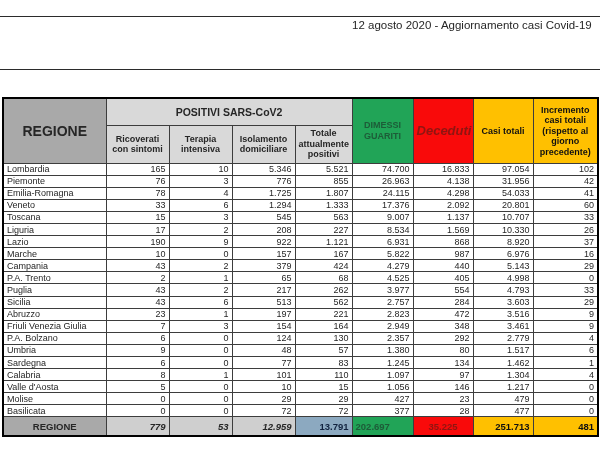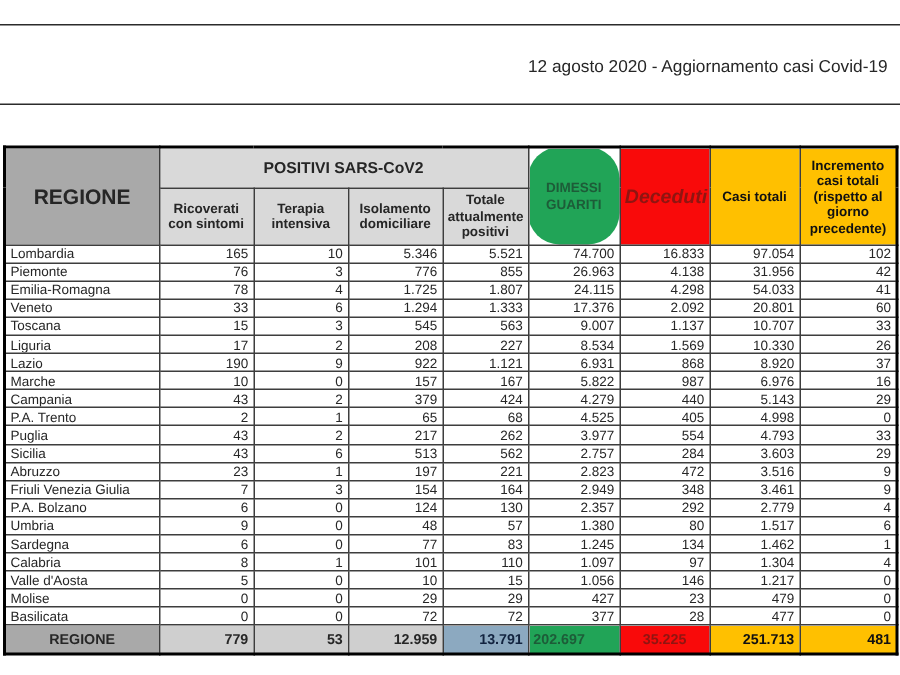--- a/index.html
+++ b/index.html
@@ -8,47 +8,47 @@
     background:#ffffff; font-family:"Liberation Sans", sans-serif;
     color:var(--text,#262626);
   }
   
   .report-header {
     position:absolute; left:0; top:16px; width:640px; height:54px;
     border-top:1.5px solid #2b2b2b; border-bottom:1.5px solid #2b2b2b;
     box-sizing:border-box;
   }
   .rh-line { position:absolute; white-space:nowrap; font-size:11.5px; color:#262626; }
-  .rh-line1 { left:352px; top:22px; }
+  .rh-line1 { left:352px; top:2px; }
   .rh-line2 { left:235px; top:30px; }
 
   
   table.covid {
     position:absolute; left:2px; top:97px; width:595px;
     border-collapse:collapse; table-layout:fixed;
     border:2px solid #000;
   }
   table.covid th, table.covid td {
     border:1px solid #3d3d3d; box-sizing:border-box; overflow:hidden;
     padding:0 3px; vertical-align:middle;
   }
   th.group   { height:27px; background:var(--lightgray); font-size:10.5px; font-weight:bold; text-align:center; }
   th.sub     { height:38px; background:var(--lightgray); font-size:9px; font-weight:bold; text-align:center; line-height:10.5px; padding:1px 2px; }
   th.regione { background:var(--headgray); font-size:14px; font-weight:bold; text-align:center; }
-  th.greenh  { background:var(--green); color:var(--greentext); font-size:9px; font-weight:bold; text-align:center; line-height:11px;border-radius:21px; }
+  th.greenh  { background:var(--green); color:var(--greentext); font-size:9px; font-weight:bold; text-align:center; line-height:11px; }
   th.redh    { background:var(--red); color:var(--redtext); font-size:13px; font-weight:bold; text-align:center;font-style:italic; }
   th.goldh   { background:var(--gold); color:#111; font-size:9px; font-weight:bold; text-align:center; line-height:10.5px; padding:1px 3px; }
 
   tbody td { height:12.1px; font-size:9px; line-height:10px; white-space:nowrap; background:#fff; }
   .c-region { text-align:left; }
   .c-num    { text-align:right; }
 
   tfoot td { height:19px; font-size:9.5px; font-weight:bold; white-space:nowrap; }
   .t-label { background:var(--headgray); text-align:center; }
-  .t-gray  { background:var(--totgray); text-align:right; }
+  .t-gray  { background:var(--totgray); text-align:right;font-style:italic; }
   .t-blue  { background:var(--hblue); color:var(--hbluetext); text-align:right;margin-top:32px; }
   .t-green { background:var(--green); color:var(--greentext); text-align:left; }
   .t-red   { background:var(--red); color:var(--redtext); text-align:center; }
   .t-gold  { background:var(--gold); color:#111; text-align:right; }
 </style>
 </head>
 <body>
 
 <div class="page" style="--green: #21A457; --greentext: #1D5C38; --red: #F90A0A; --redtext: #8F1511; --gold: #FFC000; --headgray: #A9A9A9; --lightgray: #D9D9D9; --totgray: #CFCFCF; --hblue: #8CA9C0; --hbluetext: #12233F; --text: #262626;">
 

